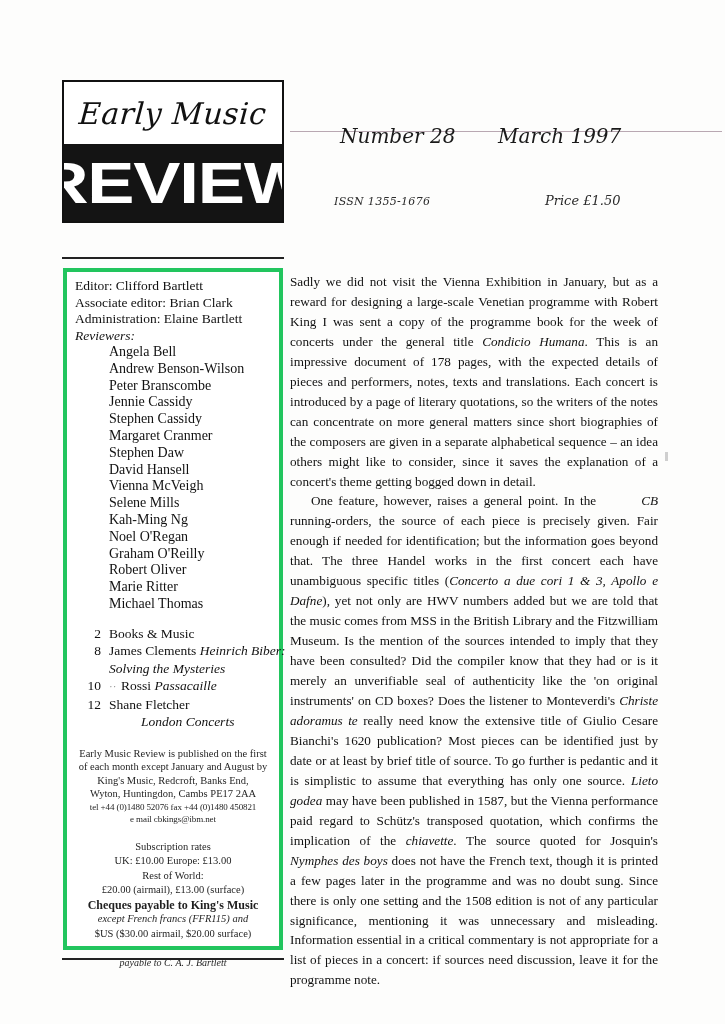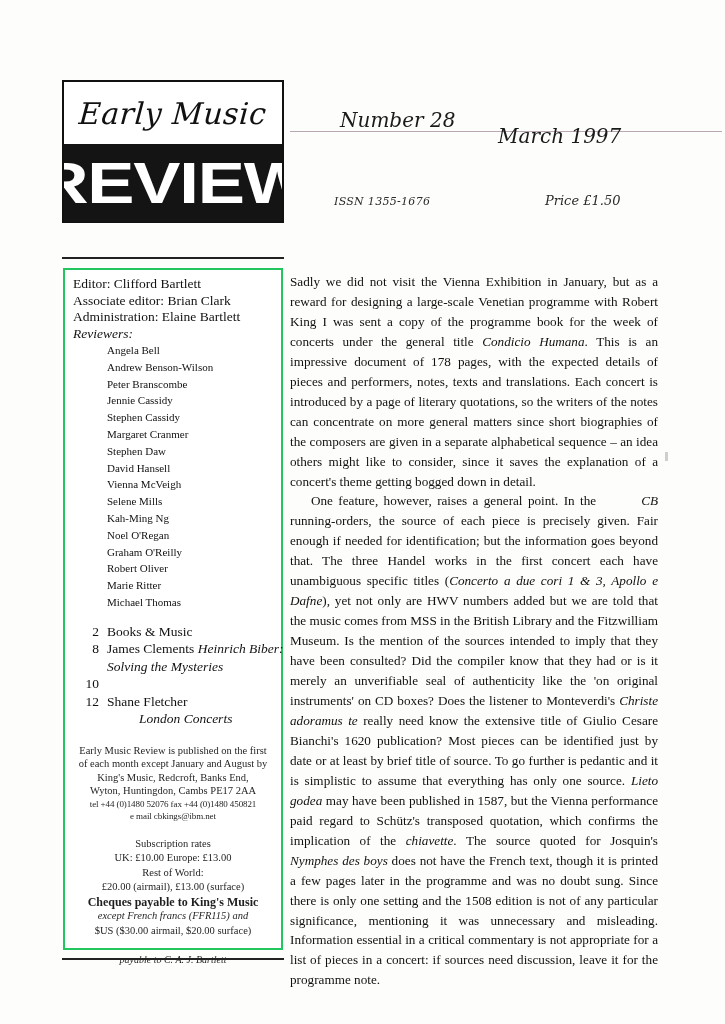--- a/index.html
+++ b/index.html
@@ -79,21 +79,21 @@
     left: 228px;
     top: 51px;
     width: 432px;
     height: 1px;
     background: #b9a8b2;
   }
 
   .issue-no {
     position: absolute;
     left: 278px;
-    top: 28px;
+    top: 44px;
     font-family: "DejaVu Serif", "Liberation Serif", serif;
     font-style: italic;
     font-size: 20px;
     color: #1a1a1a;
     white-space: nowrap;
     text-align: center;
   }
   .issue-date {
     position: absolute;
     left: 436px;
@@ -143,41 +143,41 @@
     width: 222px;
     height: 2px;
     background: #222;
   }
   .sidebar {
     position: absolute;
     left: 63px;
     top: 268px;
     width: 220px;
     height: 682px;
-    border: 2px solid #22c55e;
+    border: 4px solid #22c55e;
     box-sizing: border-box;
     padding: 6px 8px 4px 8px;
     background: #fff;
   }
   .staff-line {
     font-size: 13.5px;
     line-height: 16.5px;
     color: #111;
     white-space: nowrap;
   }
   .staff-line.italic {
     font-style: italic;
   }
   .reviewers-list {
     margin: 0;
     padding: 0 0 0 34px;
     list-style: none;
   }
   .reviewers-list li {
-    font-size: 11px;
+    font-size: 14px;
     line-height: 16.8px;
     color: #111;
     white-space: nowrap;
   }
 
   .contents {
     margin-top: 12px;
   }
   .contents-row {
     display: flex;
@@ -340,20 +340,21 @@
           <span class="contents-page">2</span>
           <span class="contents-title">Books &amp; Music</span>
         </div>
         <div class="contents-row">
           <span class="contents-page">8</span>
           <span class="contents-title">James Clements <i class="it">Heinrich Biber:</i></span>
         </div>
         <div class="contents-sub">Solving the Mysteries</div>
         <div class="contents-row">
           <span class="contents-page">10</span>
+          <span class="contents-title"><span class="smudge">··</span>Rossi <i class="it">Passacaille</i></span>
         </div>
         <div class="contents-row">
           <span class="contents-page">12</span>
           <span class="contents-title">Shane Fletcher</span>
         </div>
         <div class="contents-sub indent2">London Concerts</div>
       </div>
 
     <div class="pubinfo" id="pubinfo-block">
         <div>Early Music Review is published on the first</div>

